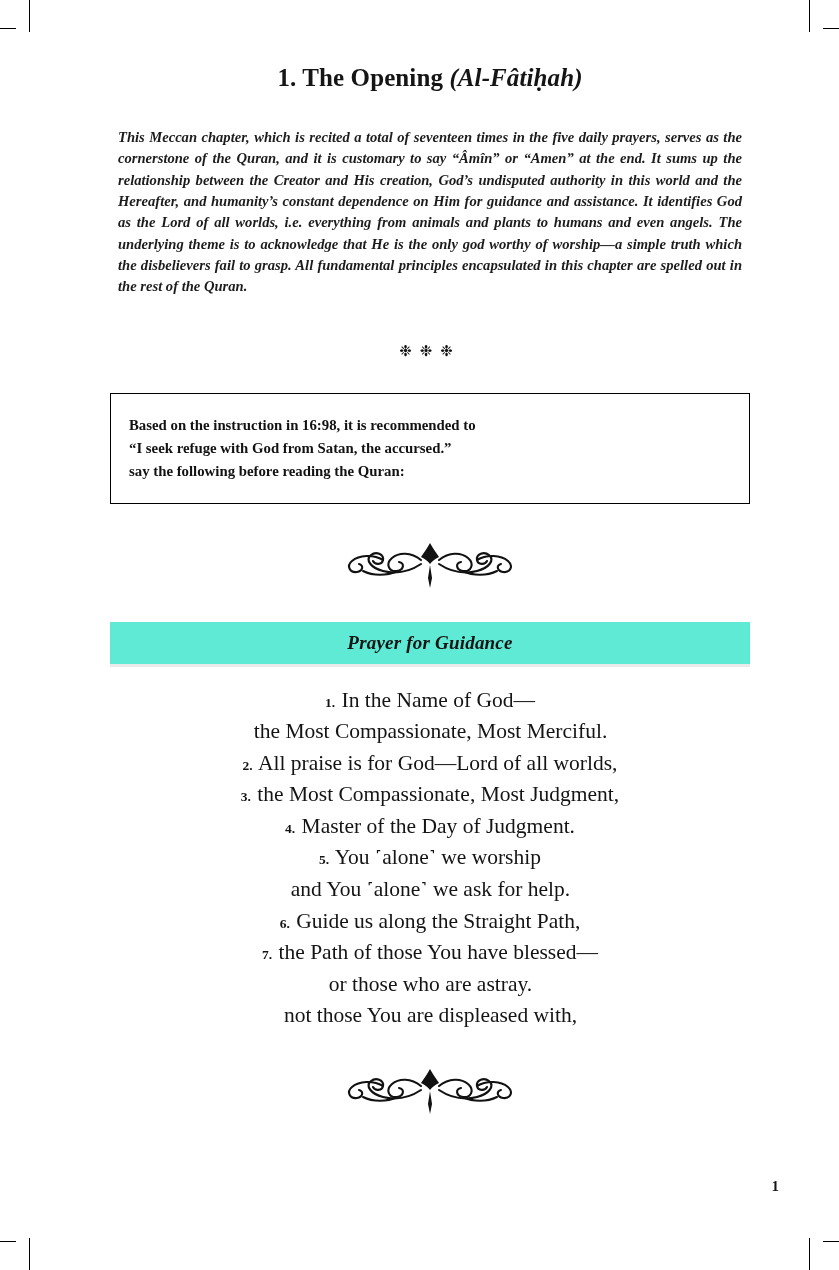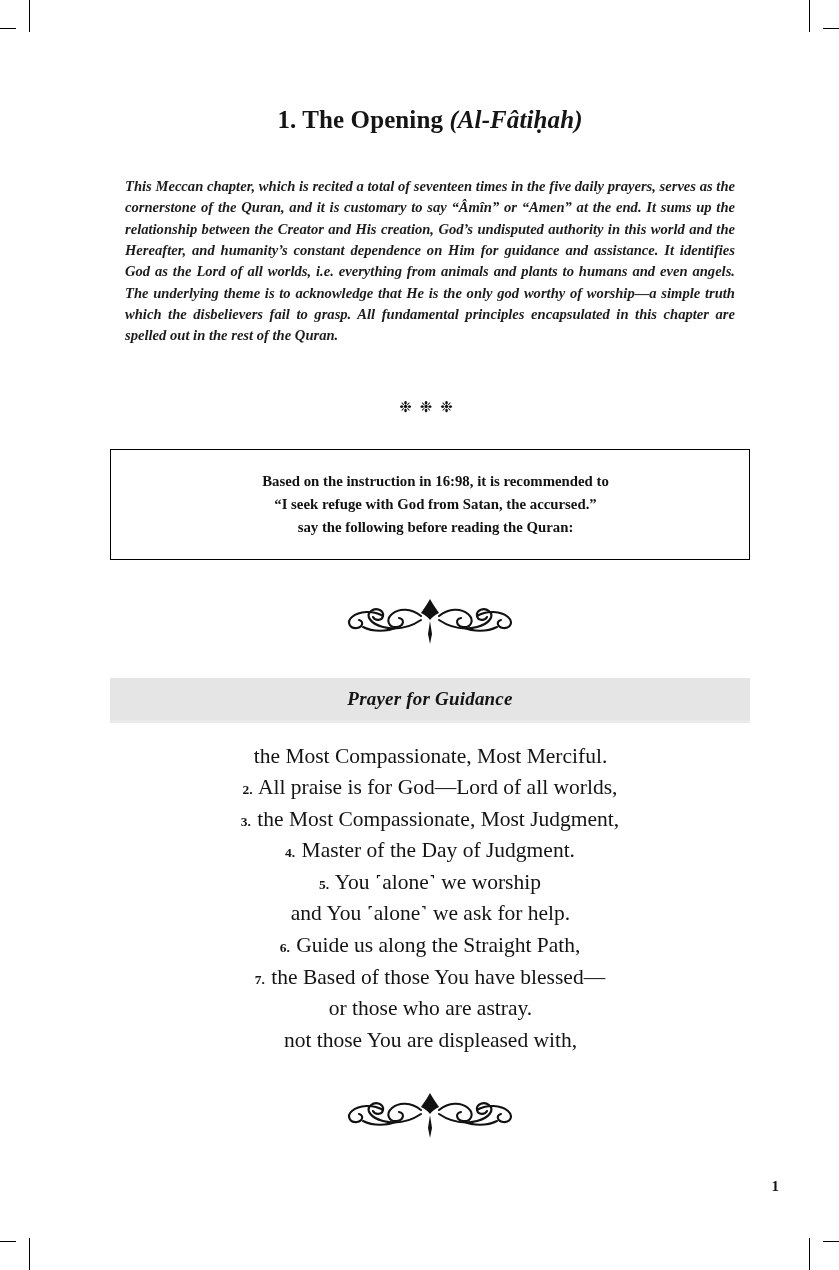--- a/index.html
+++ b/index.html
@@ -41,34 +41,34 @@
     position: absolute;
     left: 110px;
     top: 0;
     width: 640px;
   }
 
   
   .chapter-title {
     text-align: center;
     margin: 0;
-    padding-top: 106px;
+    padding-top: 64px;
     font-size: 25px;
     font-weight: bold;
     letter-spacing: 0.1px;
     line-height: 1.15;
     color: #151515;
   }
   .chapter-title .title-latin {
     font-style: italic;
   }
 
   
   .intro {
-    margin: 15px;
+    margin: 8px;
     padding-top: 26px;
     font-size: 14.6px;
     font-style: italic;
     font-weight: bold;
     line-height: 1.465;
     text-align: justify;
     text-justify: inter-word;
     color: #1c1c1c;
     hyphens: none;
   }
@@ -82,41 +82,41 @@
     color: #111111;
     line-height: 1;
   }
   .asterisk-divider span { display: inline-block; }
 
   
   .instruction-box {
     margin-top: 34px;
     border: 1px solid #000000;
     padding: 20px 7px 20px 18px;
-    text-align: center;
+    text-align: left;
   }
   .instruction-box .ib-line {
     font-size: 14.8px;
     font-weight: bold;
     line-height: 1.55;
     color: #121212;
   }
 
   
   .ornament {
     text-align: center;
     padding-top: 34px;
   }
   .ornament svg { display: inline-block; }
   .ornament-bottom { padding-top: 32px; }
 
   
   .section-banner {
     margin-top: 28px;
-    background: #e5e5e5;
+    background: #5eead4;
     border-bottom: 3px solid #eaeaea;
     height: 42px;
     display: flex;
     align-items: center;
     justify-content: center;
   }
   .section-banner .banner-label {
     font-size: 19px;
     font-weight: bold;
     font-style: italic;
@@ -205,20 +205,24 @@
         </g>
       </svg>
     </div>
 
     <div class="section-banner">
       <span class="banner-label">Prayer for Guidance</span>
     </div>
 
     <div class="verses">
       <div class="verse-line">
+        <span class="verse-num">1.</span>
+        <span>In the Name of God—</span>
+      </div>
+      <div class="verse-line">
         <span class="verse-num"></span>
         <span>the Most Compassionate, Most Merciful.</span>
       </div>
       <div class="verse-line">
         <span class="verse-num">2.</span>
         <span>All praise is for God—Lord of all worlds,</span>
       </div>
       <div class="verse-line">
         <span class="verse-num">3.</span>
         <span>the Most Compassionate, Most Judgment,</span>
@@ -234,21 +238,21 @@
       <div class="verse-line">
         <span class="verse-num"></span>
         <span>and You ˹alone˺ we ask for help.</span>
       </div>
       <div class="verse-line">
         <span class="verse-num">6.</span>
         <span>Guide us along the Straight Path,</span>
       </div>
       <div class="verse-line">
         <span class="verse-num">7.</span>
-        <span>the Based of those You have blessed—</span>
+        <span>the Path of those You have blessed—</span>
       </div>
       <div class="verse-line">
         <span class="verse-num"></span>
         <span>or those who are astray.</span>
       </div>
       <div class="verse-line">
         <span class="verse-num"></span>
         <span>not those You are displeased with,</span>
       </div>
     </div>

